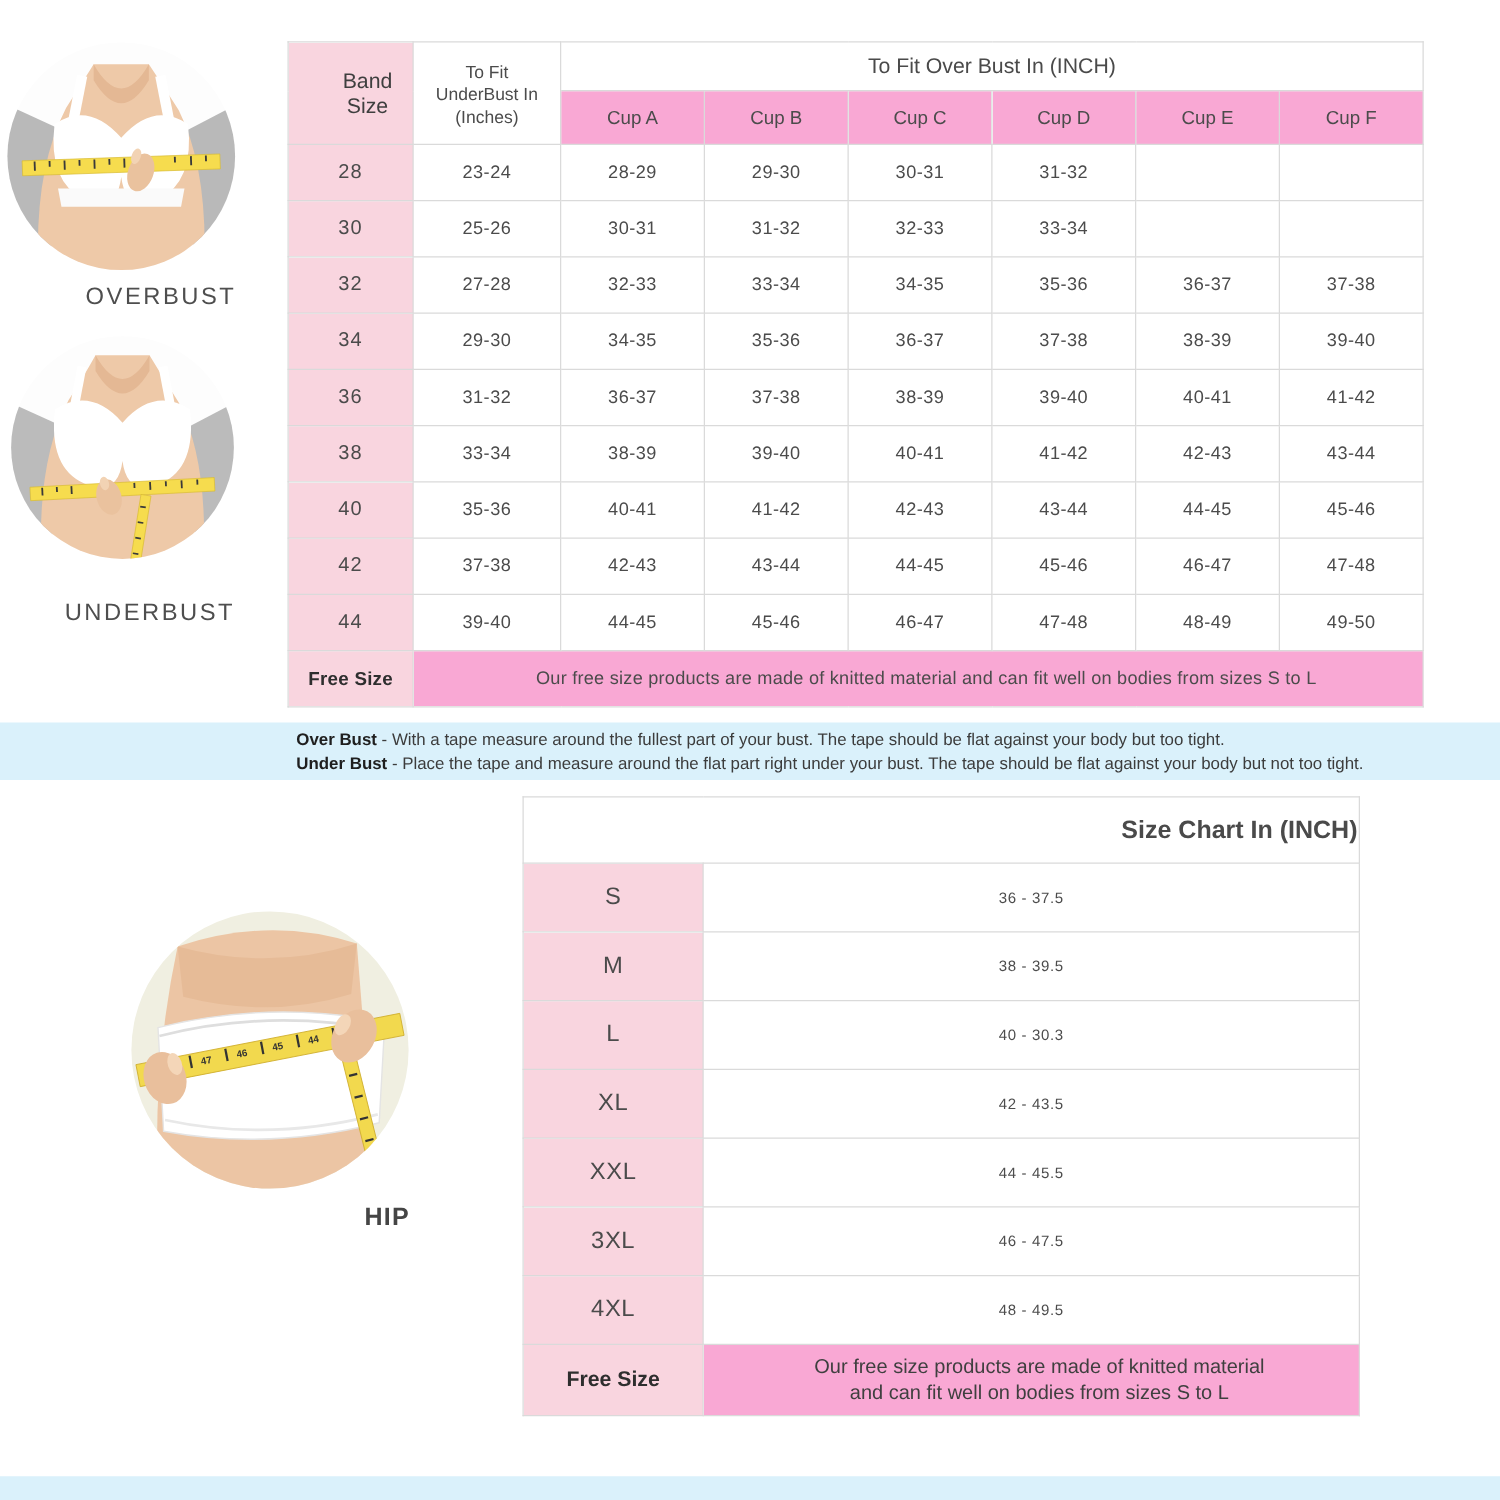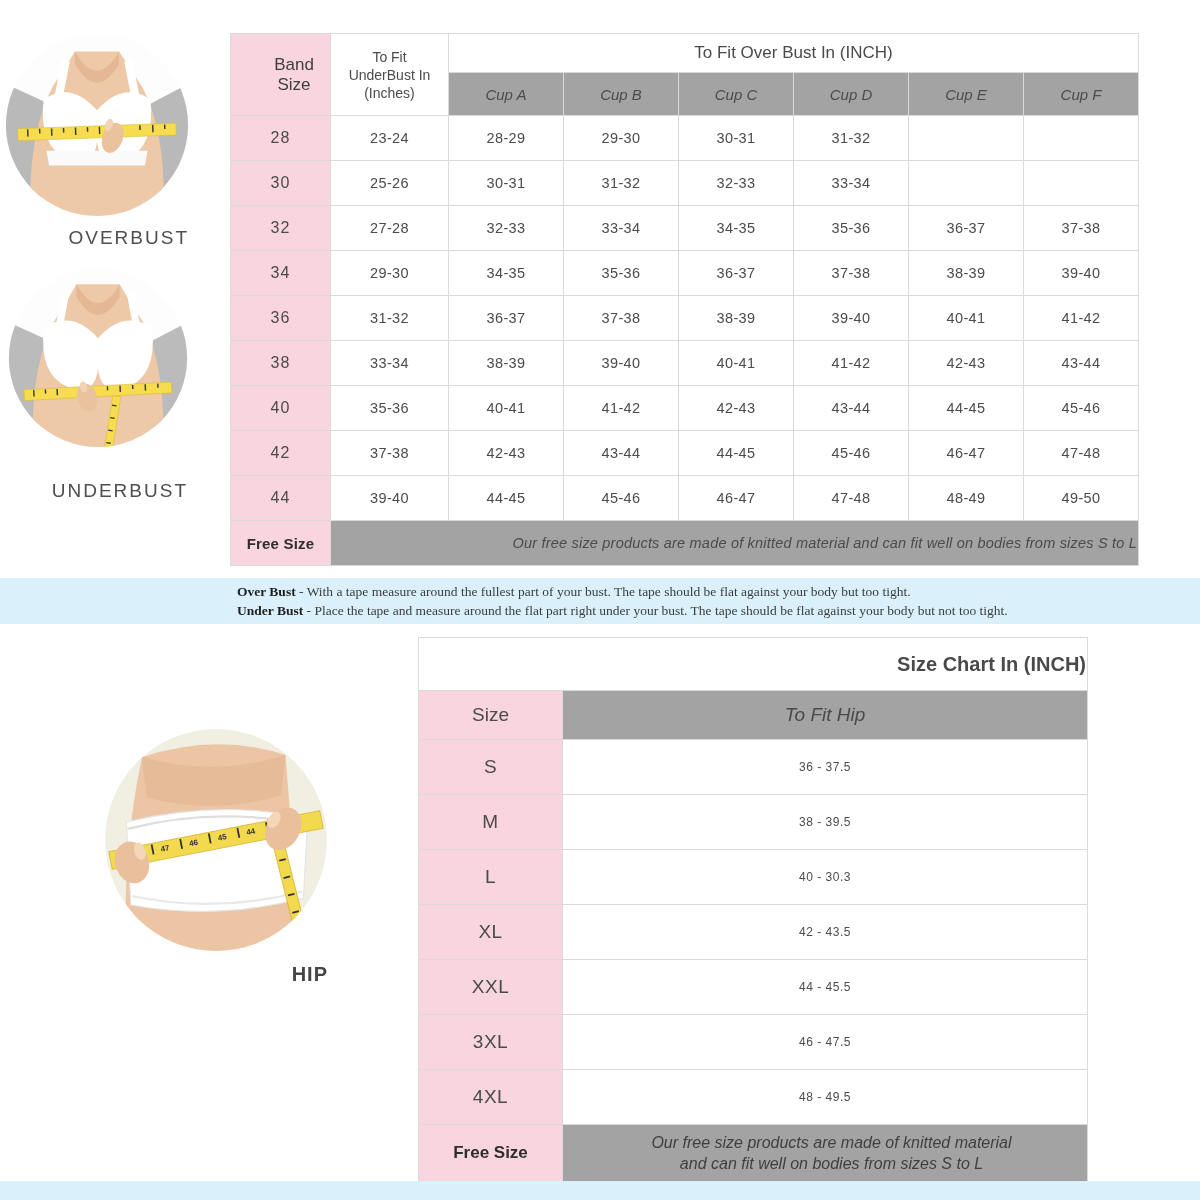--- a/index.html
+++ b/index.html
@@ -5,36 +5,36 @@
   html,body{margin:0;padding:0;background:#fff;}
   .page{position:relative;width:1200px;height:1200px;background:#fff;overflow:hidden;
         font-family:"Liberation Sans",sans-serif;color:#4a4a4a;}
 
   
   table{border-collapse:collapse;table-layout:fixed;}
   td,th{border:1px solid #dadada;text-align:center;font-weight:normal;
         color:#4b4b4b;overflow:hidden;}
 
   .pink{background:#f9d5df;}
-  .blue{background:#a3a3a3;font-style:italic;}
+  .blue{background:#f9a8d4;}
 
   
   .bra-table{position:absolute;left:230px;top:33px;width:908px;}
   .bra-table th.overbust-span{height:36px;font-size:17px;color:#4a4a4a;}
   .bra-table th.bandsize{font-size:17px;color:#3f3f3f;padding-left:28px;}
   .bra-table th.underbust-hdr{font-size:14px;line-height:18px;padding:0 10px;}
   .bra-table th.cup{height:40px;font-size:15px;}
   .bra-table td{height:42px;font-size:14.5px;letter-spacing:.4px;}
   .bra-table td.band{font-size:16px;letter-spacing:1px;}
   .bra-table td.freesize-lbl{font-weight:bold;font-size:15px;letter-spacing:.2px;color:#2e2e2e;}
-  .bra-table td.freesize-txt{text-align:right;padding-left:14px;font-size:14.5px;letter-spacing:.2px;}
+  .bra-table td.freesize-txt{text-align:center;padding-left:14px;font-size:14.5px;letter-spacing:.2px;}
 
   
   .note-band{position:absolute;left:0;top:578px;width:1200px;height:46px;background:#daf1fb;}
-  .note-inner{position:absolute;left:237px;top:4px;font-size:13.5px;line-height:19px;color:#3c3c3c;font-family:Liberation Serif, serif;}
+  .note-inner{position:absolute;left:237px;top:4px;font-size:13.5px;line-height:19px;color:#3c3c3c;}
   .note-inner b{color:#1f1f1f;}
 
   
   .hip-table{position:absolute;left:418px;top:637px;width:669px;}
   .hip-table td.title{height:50px;font-size:20px;font-weight:bold;color:#4a4a4a;padding-left:112px;text-align:right;}
   .hip-table th{height:46px;font-size:19px;color:#4a4a4a;}
   .hip-table td.size{height:52px;font-size:19px;letter-spacing:.5px;}
   .hip-table td.hipval{height:52px;font-size:12px;font-weight:normal;letter-spacing:.5px;color:#4c4c4c;}
   .hip-table td.freesize-lbl{height:54px;font-weight:bold;font-size:17px;color:#2e2e2e;}
   .hip-table td.freesize-txt{text-align:center;padding-left:14px;font-size:16px;line-height:21px;color:#3f3f3f;}
@@ -308,24 +308,20 @@
   <table class="hip-table">
     <colgroup>
         <col style="width:144px">
         <col style="width:525px">
       </colgroup>
     <tbody>
         <tr>
       <td class="title" colspan="2">Size Chart In (INCH)</td>
     </tr>
     <tr>
-      <th class="pink">Size</th>
-      <th class="blue">To Fit Hip</th>
-    </tr>
-    <tr>
       <td class="pink size">S</td>
       <td class="hipval">36 - 37.5</td>
     </tr>
     <tr>
       <td class="pink size">M</td>
       <td class="hipval">38 - 39.5</td>
     </tr>
     <tr>
       <td class="pink size">L</td>
       <td class="hipval">40 - 30.3</td>

